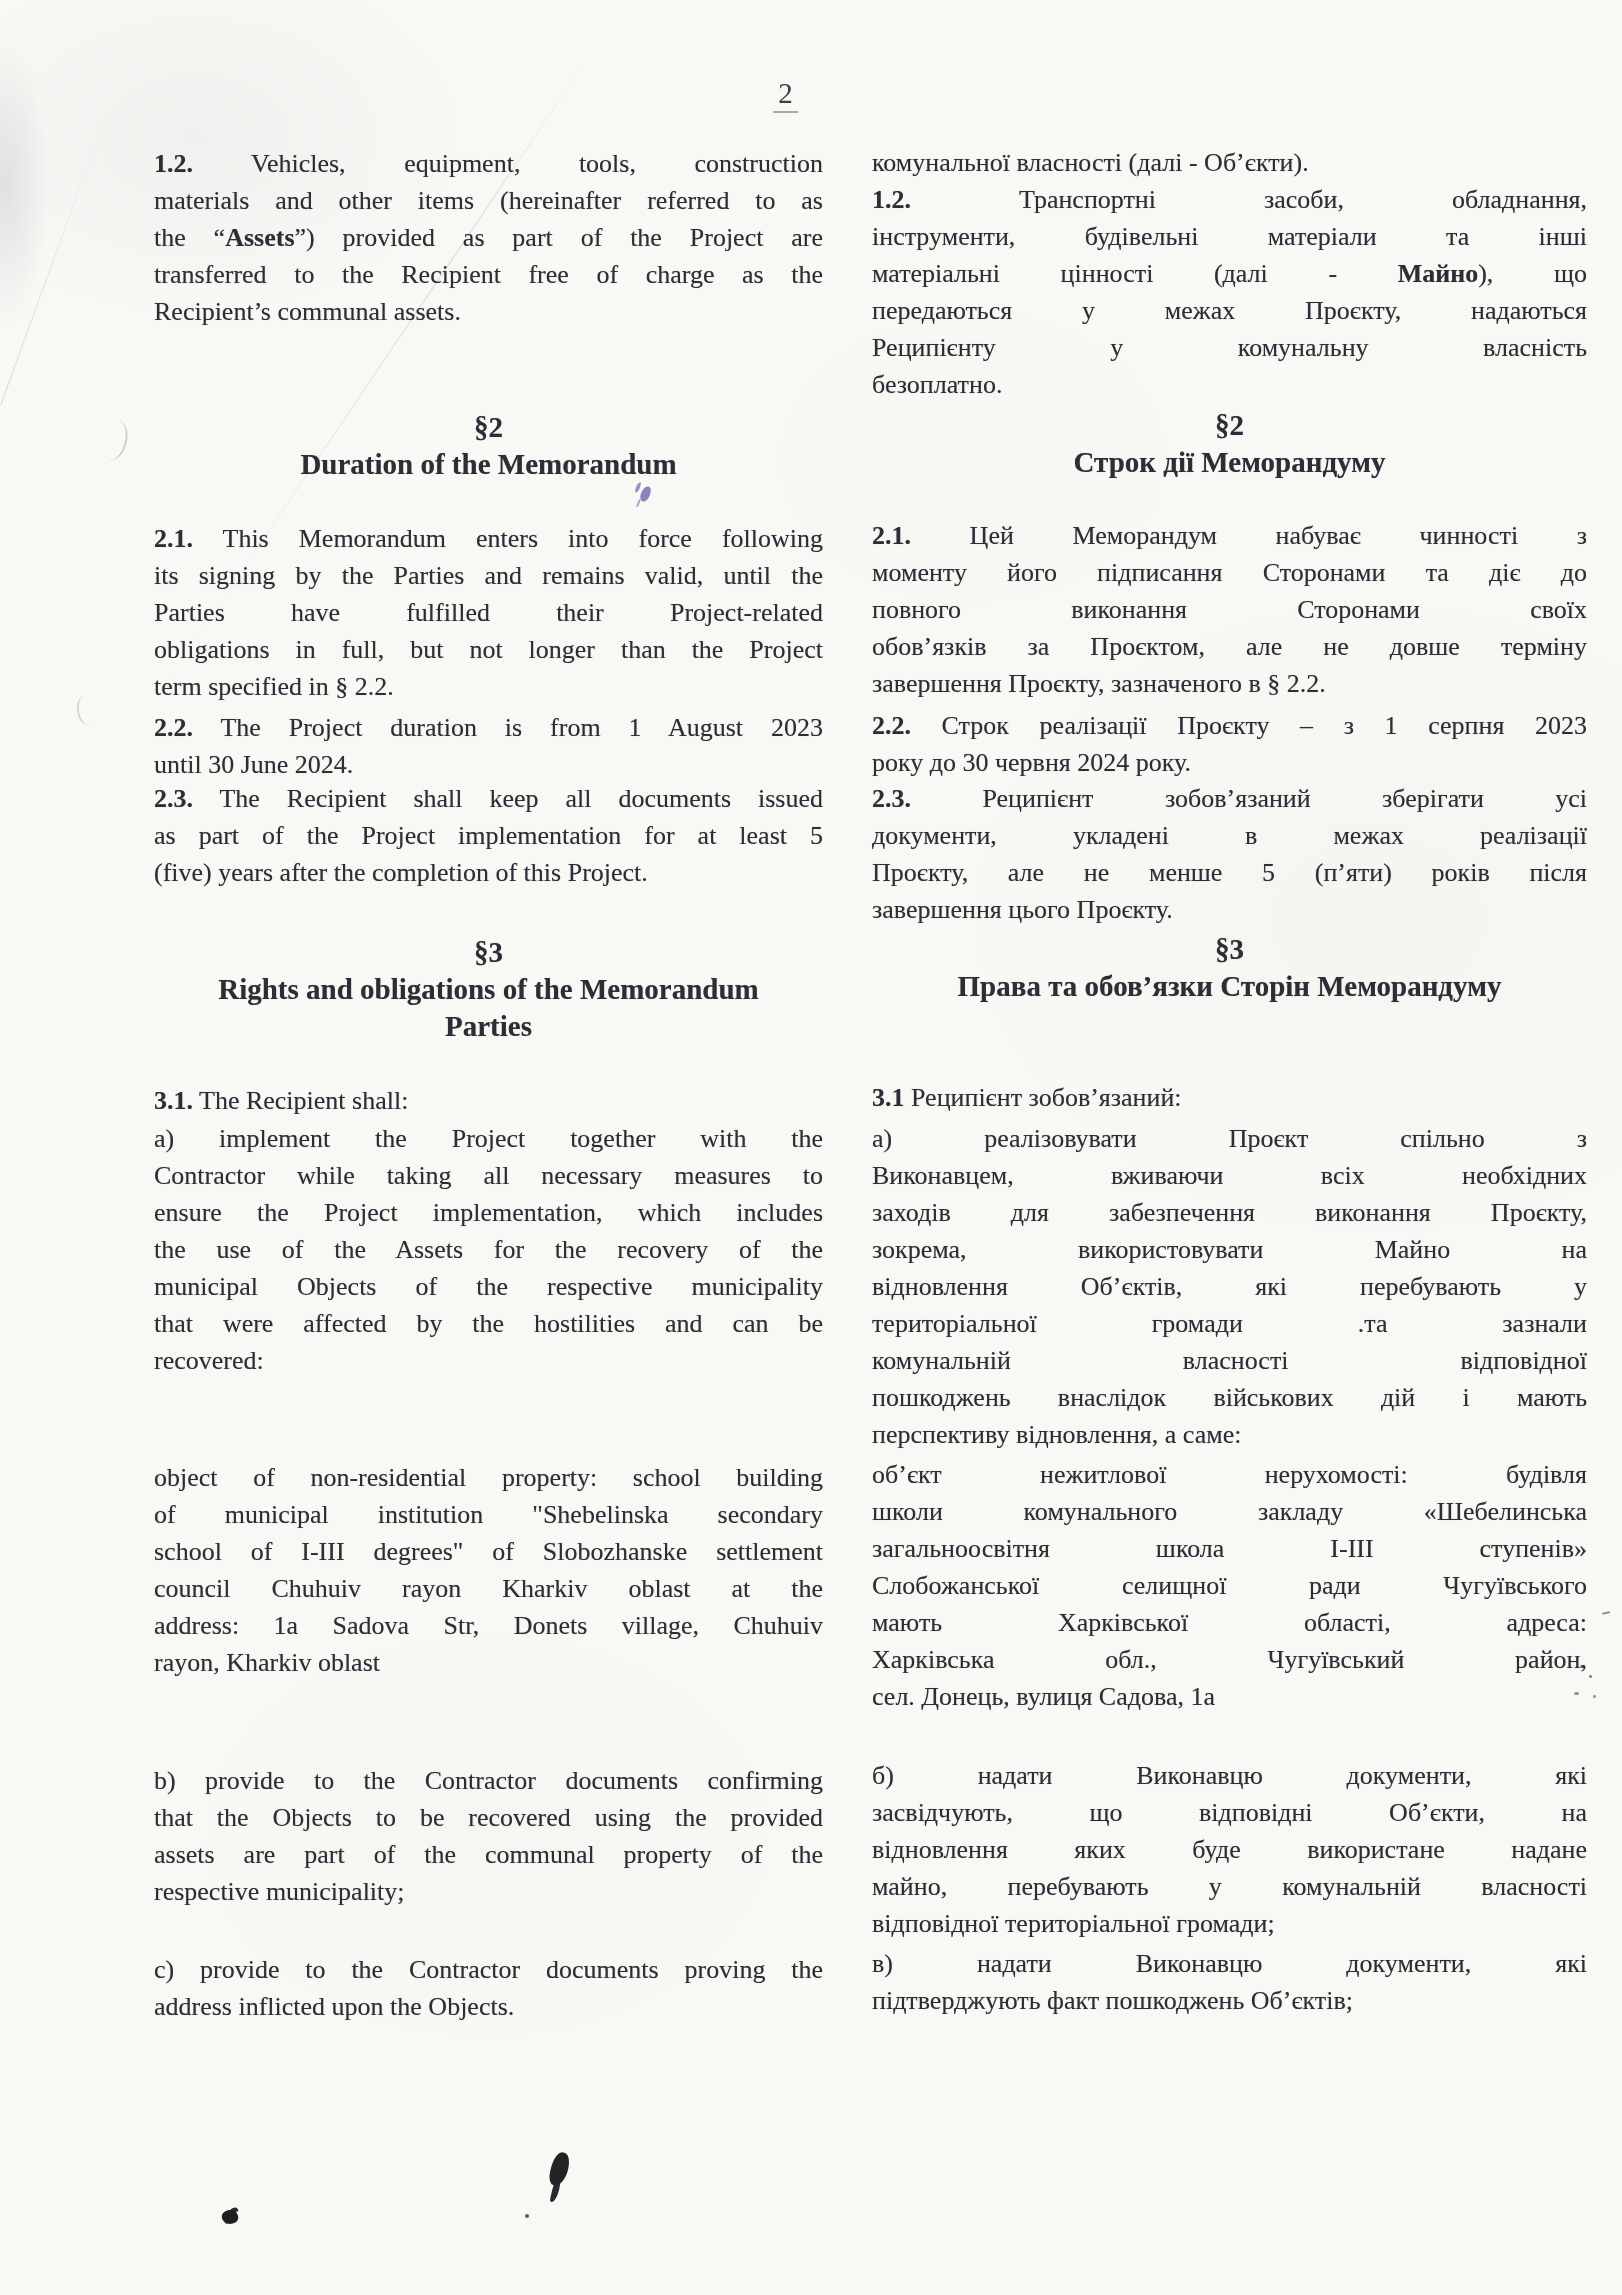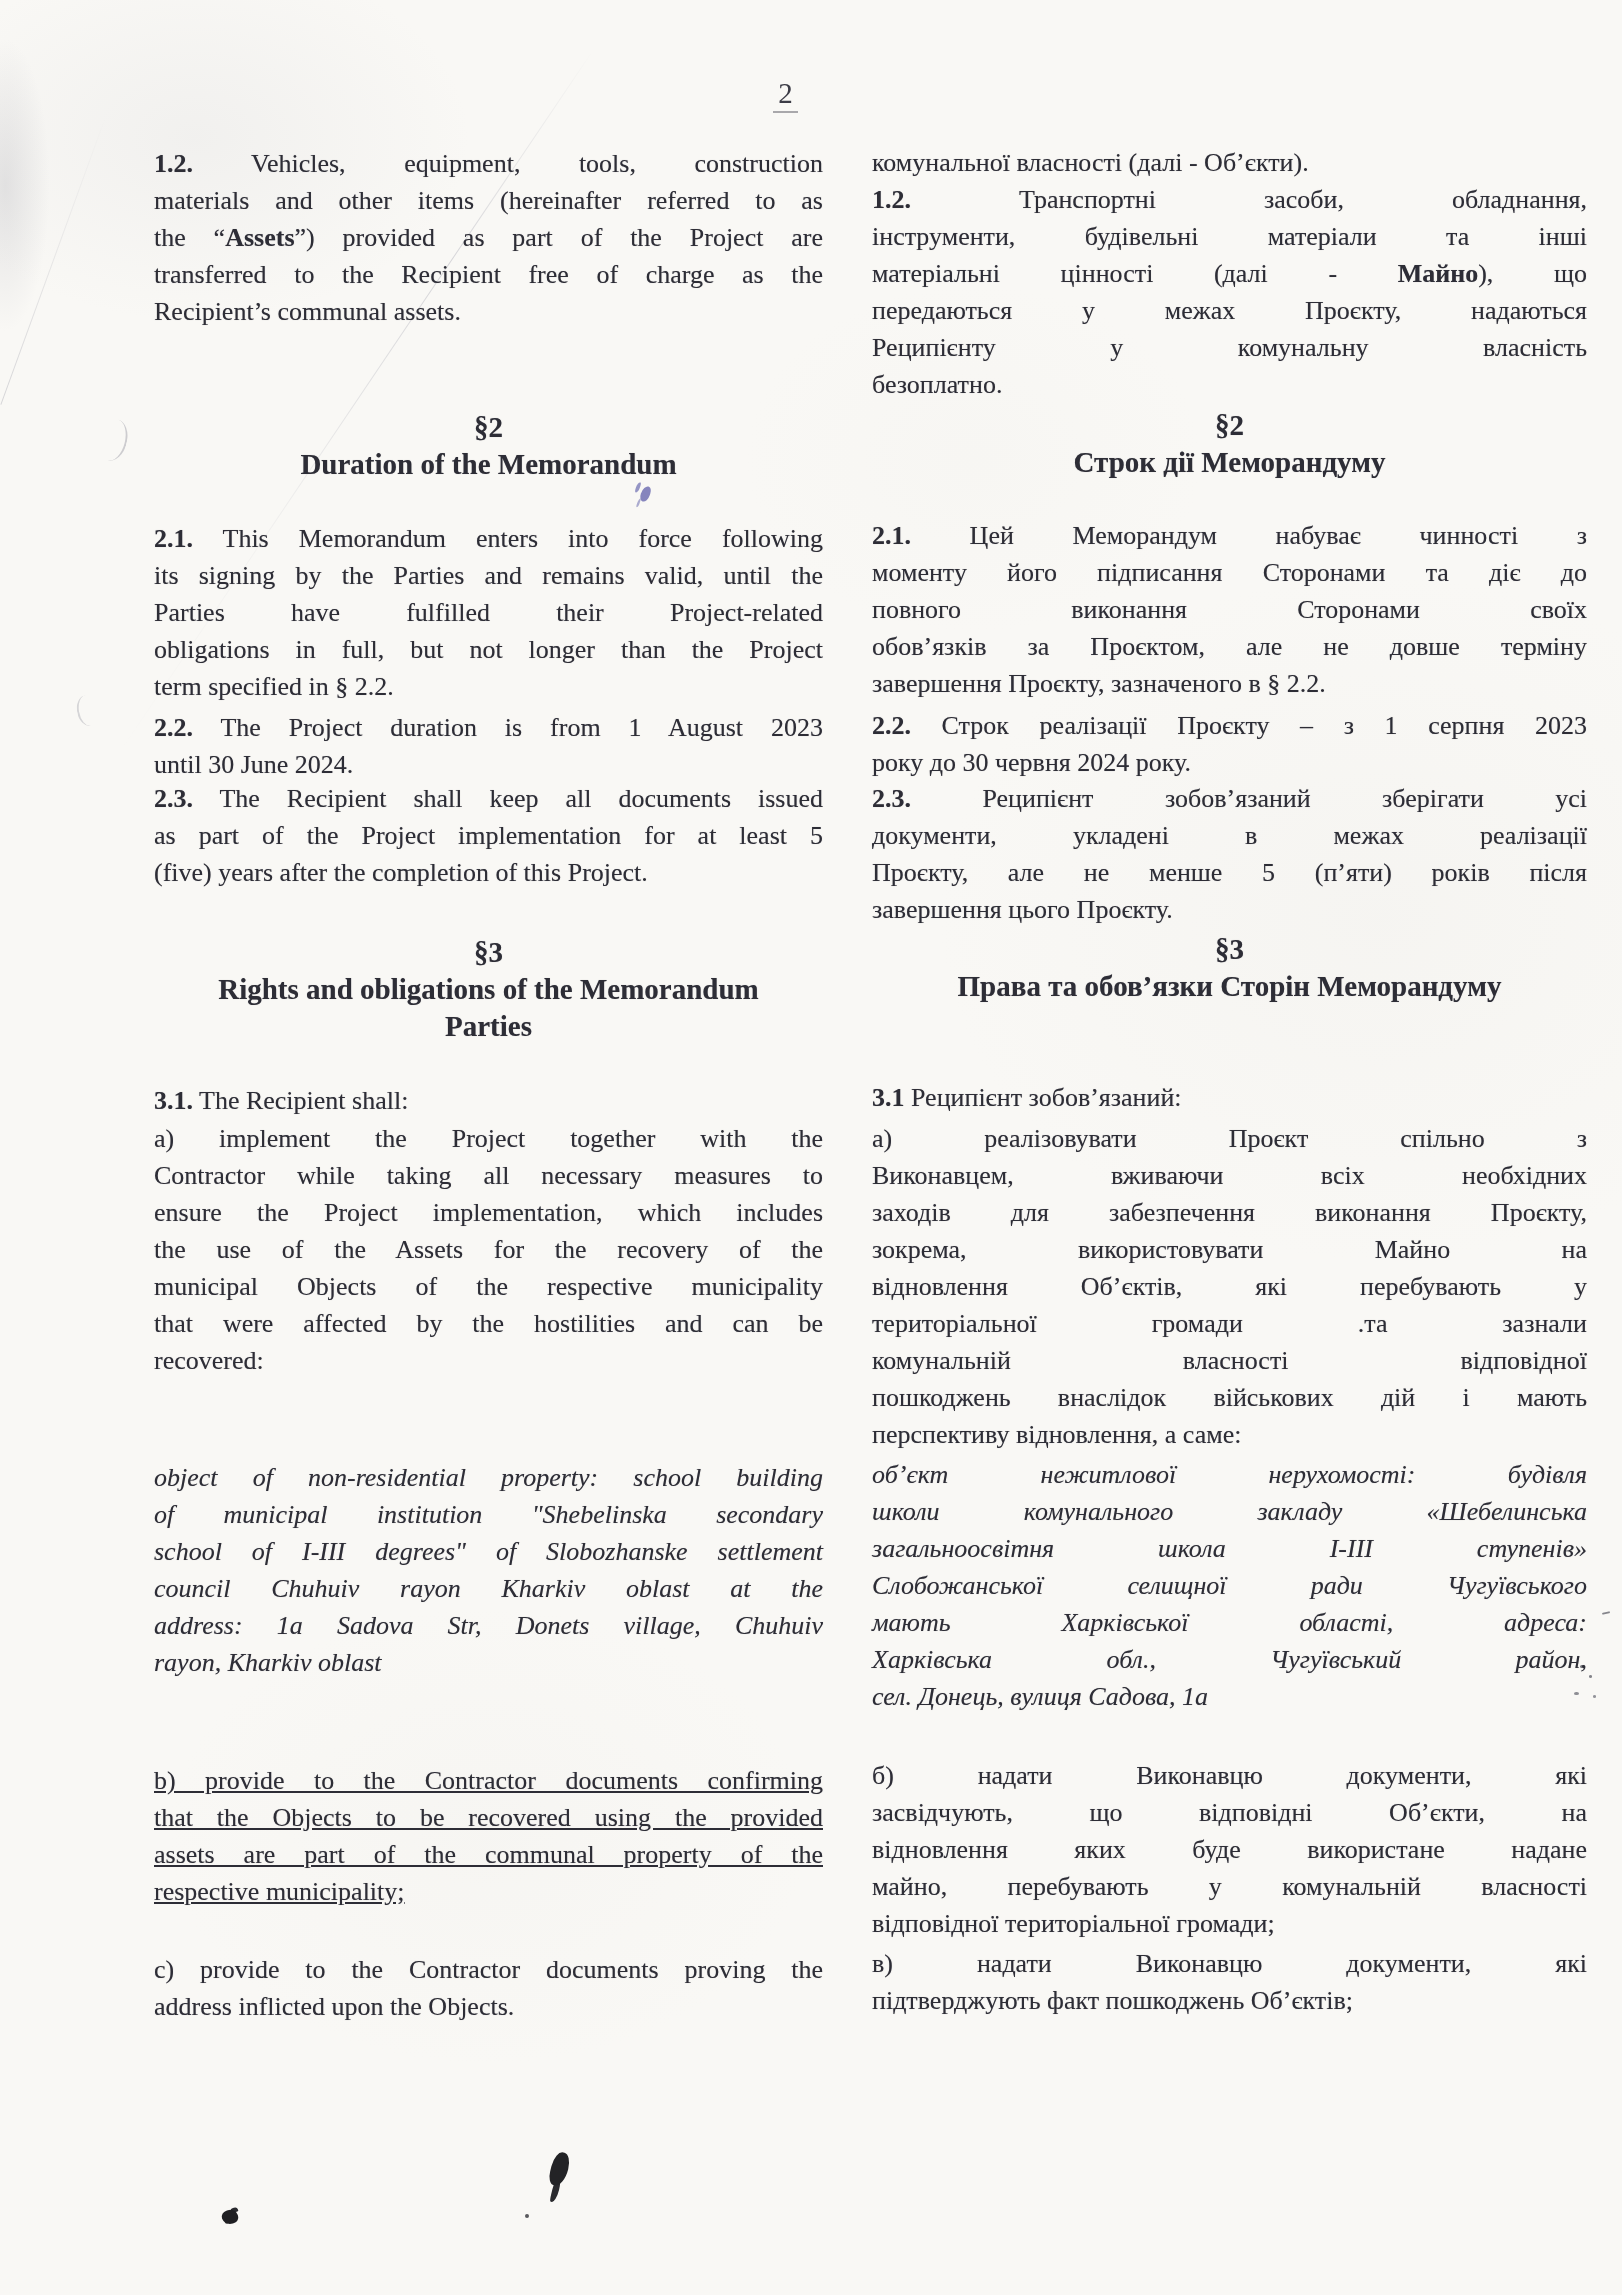--- a/index.html
+++ b/index.html
@@ -30,21 +30,21 @@
     font-size:26px;line-height:37px;height:37px;
     text-shadow:0 0 0.8px rgba(45,45,56,.38);
   }
   .line:not(.last)::after{content:"";display:inline-block;width:100%;height:0;}
   .line b{font-weight:bold;}
   .heading{position:absolute;width:100%;text-align:center;font-weight:bold;}
   .heading .h-num,.heading .h-title{
     font-size:29px;line-height:37px;text-shadow:0 0 0.8px rgba(45,45,56,.38);
   }
   .heading .h-title{max-width:628px;margin:0 auto;}
-  .italic .line{font-style:italic;}
+  .italic .line{}
   
   .artifact{position:absolute;pointer-events:none;}
   .crease1{
     left:592px;top:51px;width:851px;height:1.3px;transform:rotate(124deg);transform-origin:0 50%;
     background:linear-gradient(to right, rgba(205,205,210,0), rgba(198,198,204,.7) 30%, rgba(205,205,210,.15) 70%, rgba(205,205,210,0));
   }
   .crease2{
     left:1.3px;top:404px;width:308px;height:1.3px;transform:rotate(-70deg);transform-origin:0 50%;
     background:linear-gradient(to right, rgba(190,190,196,.6), rgba(205,205,210,0));
   }
@@ -154,21 +154,21 @@
       <div class="line last"><span>recovered:</span></div>
     </div>
   <div class="para italic" style="top:1459px;">
       <div class="line"><span>object of non-residential property: school building</span></div>
       <div class="line"><span>of municipal institution "Shebelinska secondary</span></div>
       <div class="line"><span>school of I-III degrees" of Slobozhanske settlement</span></div>
       <div class="line"><span>council Chuhuiv rayon Kharkiv oblast at the</span></div>
       <div class="line"><span>address: 1a Sadova Str, Donets village, Chuhuiv</span></div>
       <div class="line last"><span>rayon, Kharkiv oblast</span></div>
     </div>
-  <div class="para" style="top:1762px;text-decoration:underline;">
+  <div class="para" style="top:1762px;">
       <div class="line"><span>b) provide to the Contractor documents confirming</span></div>
       <div class="line"><span>that the Objects to be recovered using the provided</span></div>
       <div class="line"><span>assets are part of the communal property of the</span></div>
       <div class="line last"><span>respective municipality;</span></div>
     </div>
   <div class="para" style="top:1951px;">
       <div class="line"><span>c) provide to the Contractor documents proving the</span></div>
       <div class="line last"><span>address inflicted upon the Objects.</span></div>
     </div>
 </section>

